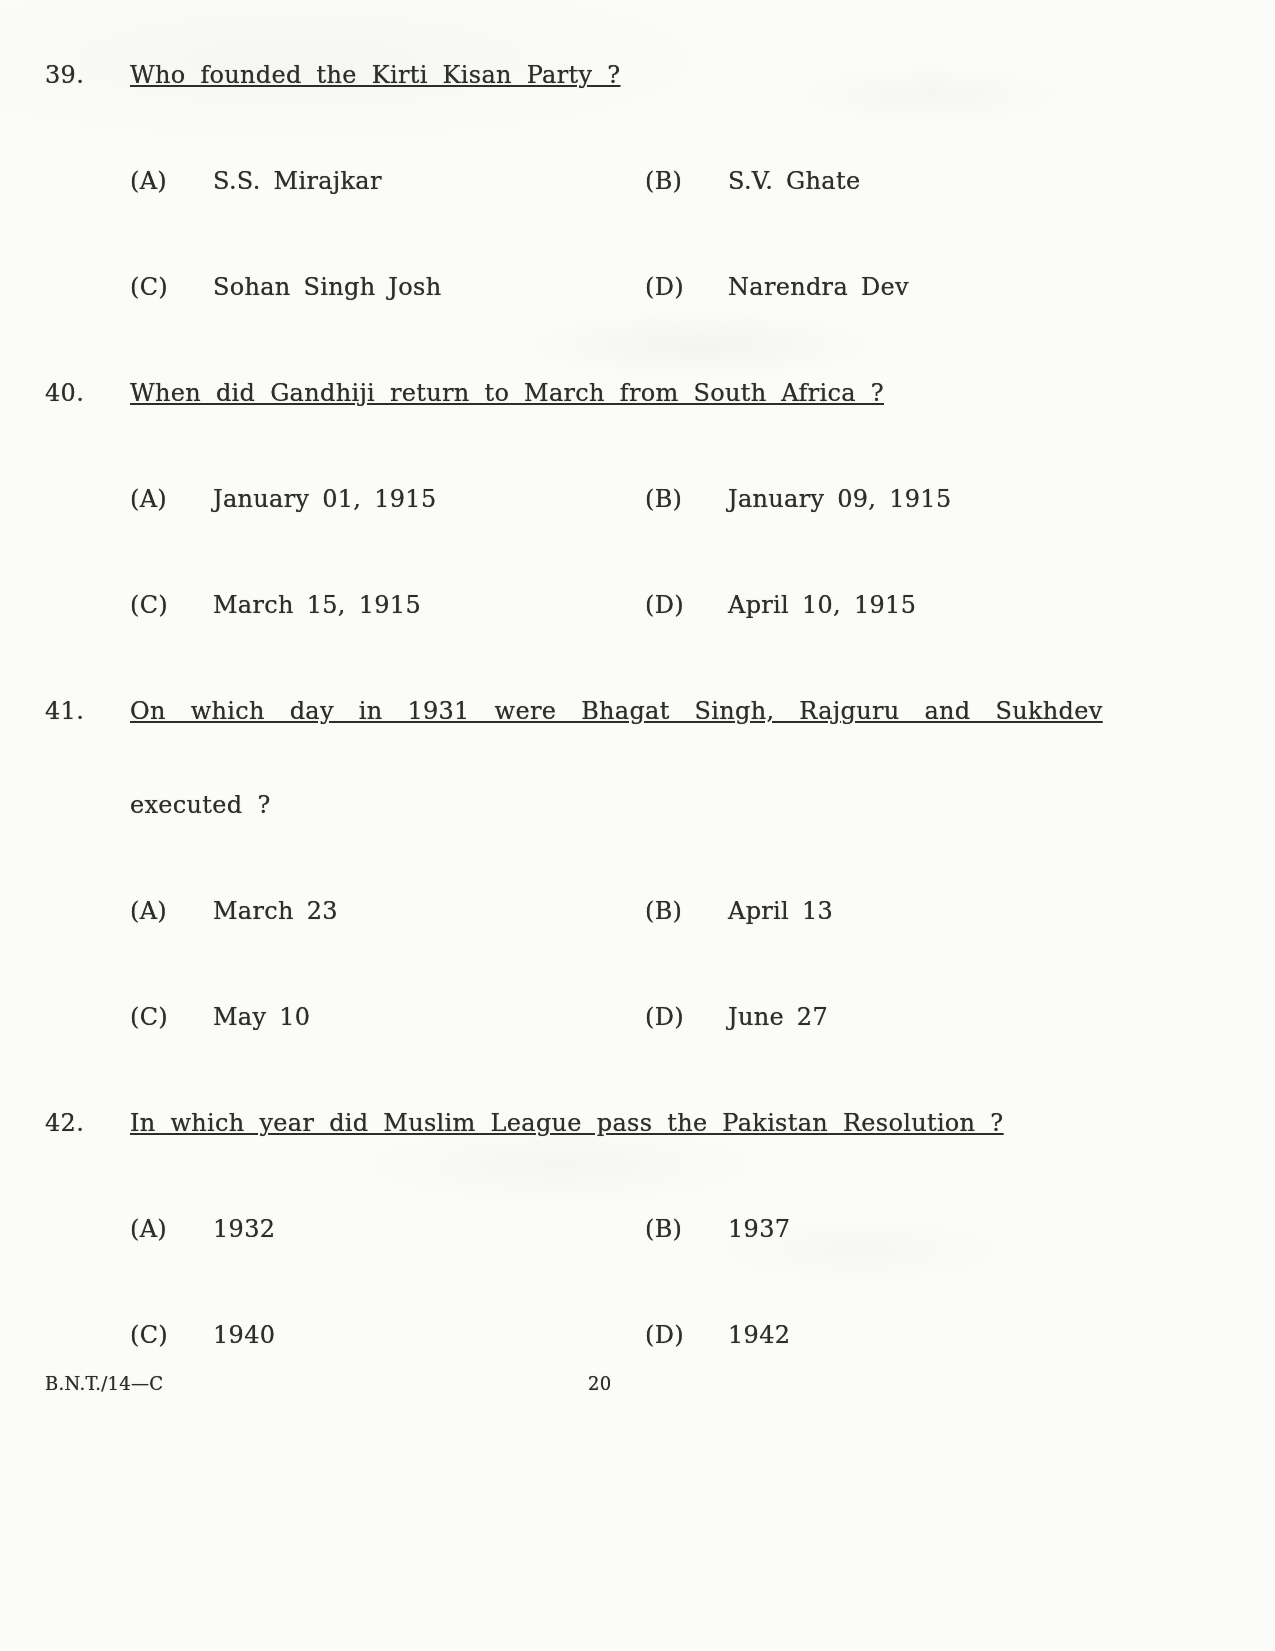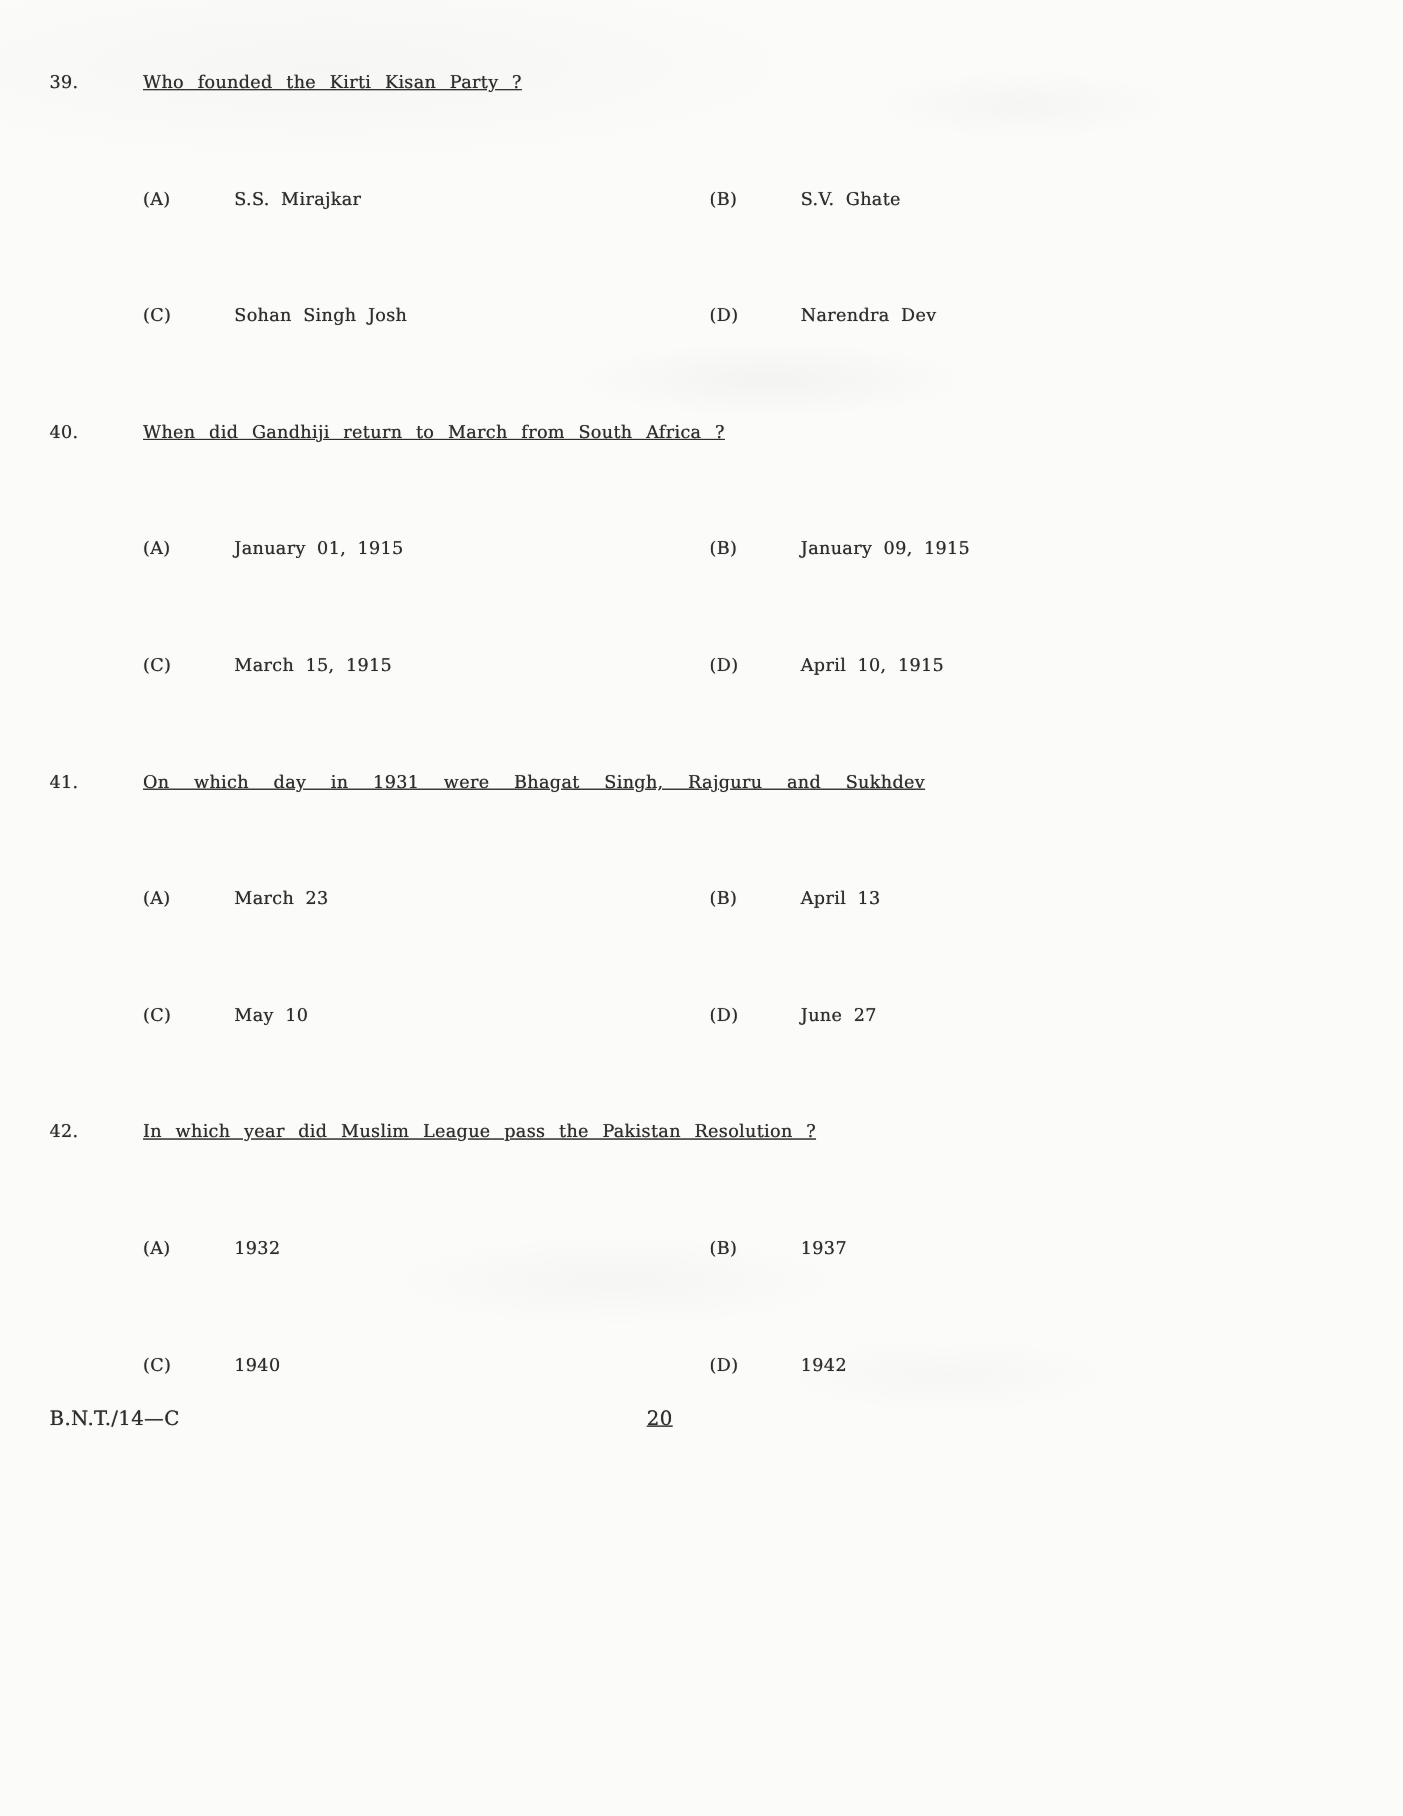--- a/index.html
+++ b/index.html
@@ -22,21 +22,21 @@
   }
   .page {
     box-sizing: border-box;
     width: 1275px;
     height: 1651px;
     padding: 58px 65px 0 45px;
     position: relative;
   }
   .row {
     line-height: 34px;
-    font-size: 16px;
+    font-size: 24px;
     margin-bottom: 72px;
     text-shadow: 0 0 0.7px rgba(45,43,40,0.75);
     letter-spacing: 0.3px;
     justify-content: flex-end;
   }
   .q-row {
     display: flex;
   }
   .q-num {
     flex: 0 0 85px;
@@ -79,21 +79,20 @@
     position: relative;
     font-size: 18px;
     line-height: 32px;
     text-shadow: 0 0 0.7px rgba(45,43,40,0.75);
     letter-spacing: 0.3px;
   }
   .footer .page-num {
     position: absolute;
     left: 543px;
     top: 0;
-    text-decoration: underline;
   }
 </style>
 </head>
 <body>
 
 <div class="page">
 
   <div class="row q-row">
     <span class="q-num">39.</span>
     <span class="q-text">Who founded the Kirti Kisan Party ?</span>
@@ -141,20 +140,21 @@
     <span class="opt">
       <span class="opt-label">(D)</span>
       <span class="opt-text">April 10, 1915</span>
     </span>
   </div>
 
   <div class="row q-row">
     <span class="q-num">41.</span>
     <span class="q-text ws-wide">On which day in 1931 were Bhagat Singh, Rajguru and Sukhdev</span>
   </div>
+  <div class="row q-cont">executed ?</div>
   <div class="row opt-row">
     <span class="opt">
       <span class="opt-label">(A)</span>
       <span class="opt-text">March 23</span>
     </span>
     <span class="opt">
       <span class="opt-label">(B)</span>
       <span class="opt-text">April 13</span>
     </span>
   </div>

